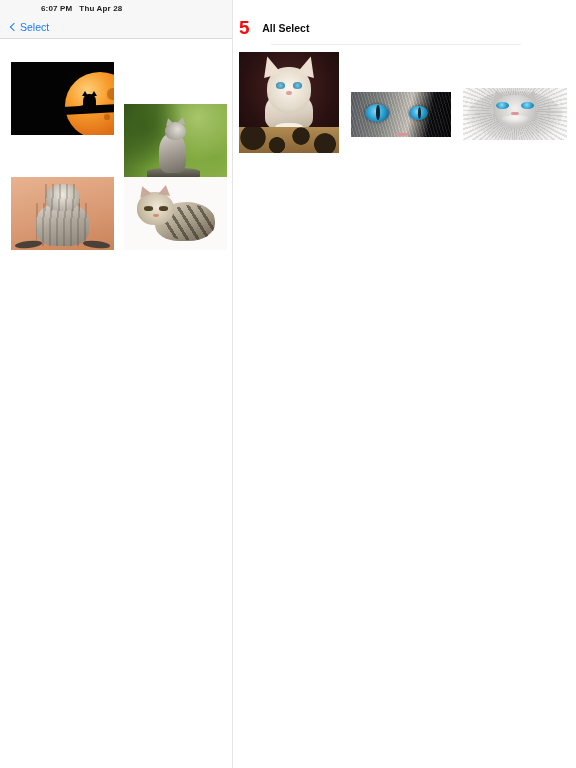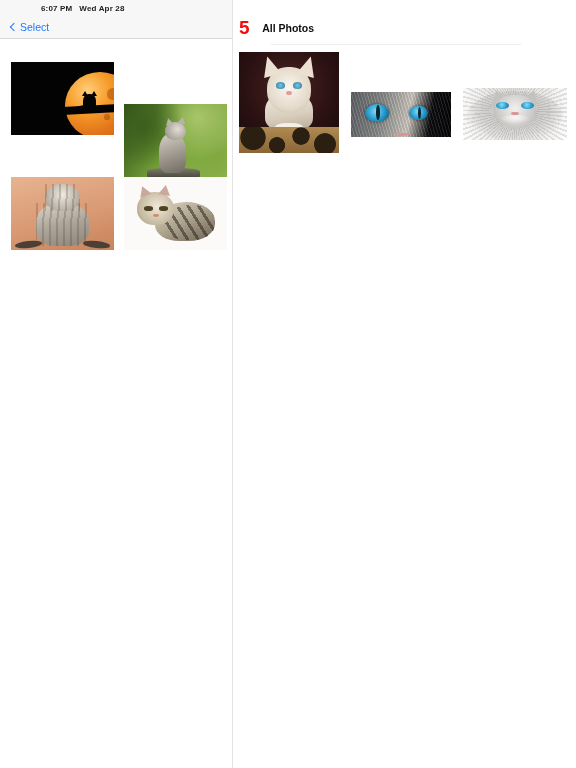--- a/index.html
+++ b/index.html
@@ -519,21 +519,21 @@
     background: radial-gradient(ellipse at 50% 30%, #f7f6f4 0%, rgba(247,246,244,0) 72%);
     border-radius: 50%;
   }
 </style>
 </head>
 <body>
 
 <div class="status-bar">
   <div class="status-left">
     <span>6:07 PM</span>
-    <span>Wed Apr 28</span>
+    <span>Thu Apr 28</span>
   </div>
   <div class="status-right">
     <span class="wifi-icon">
       <svg width="10" height="8" viewBox="0 0 10 8">
         <path d="M5 7.2 L3.3 5.2 A2.6 2.6 0 0 1 6.7 5.2 Z" fill="#2b2b2d"></path>
         <path d="M1.9 3.7 A4.6 4.6 0 0 1 8.1 3.7" stroke="#2b2b2d" stroke-width="1.1" fill="none" stroke-linecap="round"></path>
         <path d="M0.5 2.1 A6.6 6.6 0 0 1 9.5 2.1" stroke="#2b2b2d" stroke-width="1.1" fill="none" stroke-linecap="round"></path>
       </svg>
     </span>
     <span>100%</span>
@@ -604,21 +604,21 @@
       <div class="nose"></div>
     </div>
   </div>
 
 </div>
 
 <div class="detail-panel">
 
   <div class="detail-header">
     <span class="detail-count">5</span>
-    <span class="detail-title">All Photos</span>
+    <span class="detail-title">All Select</span>
   </div>
   <div class="detail-header-line"></div>
 
   <div class="detail-grid">
 
     <div class="thumb" style="left:6px; top:7px; width:100px; height:101px;">
       <div class="photo p-dark">
         <div class="body"></div>
         <div class="head"></div>
         <div class="ear-l"></div>

